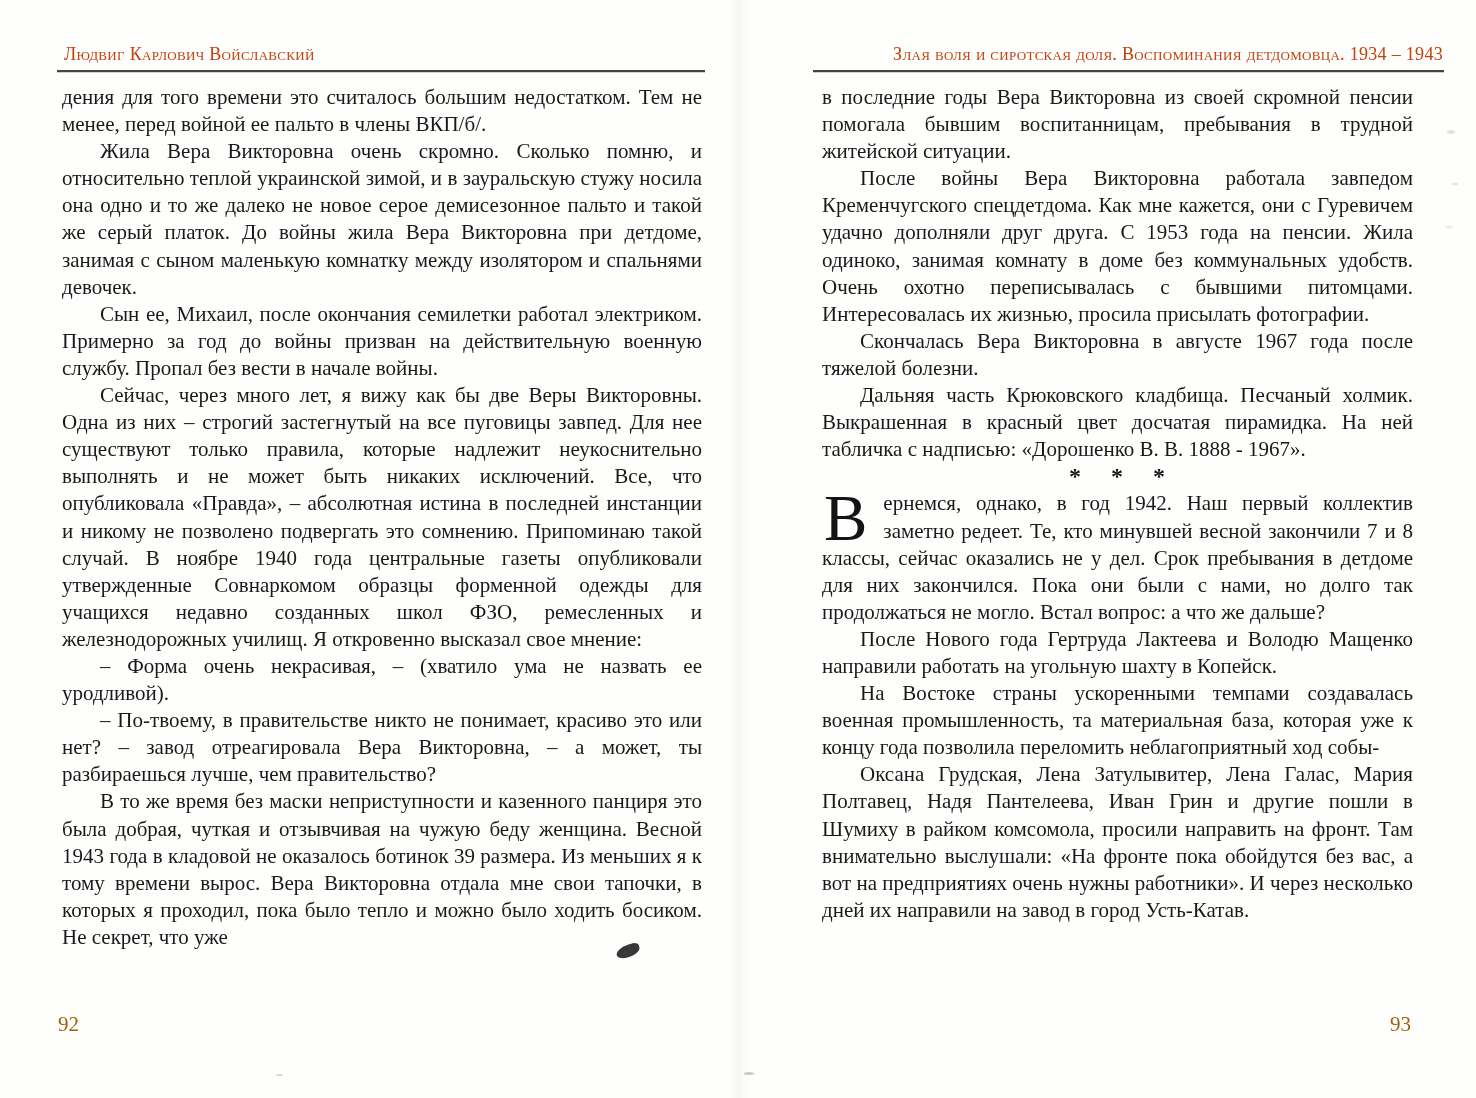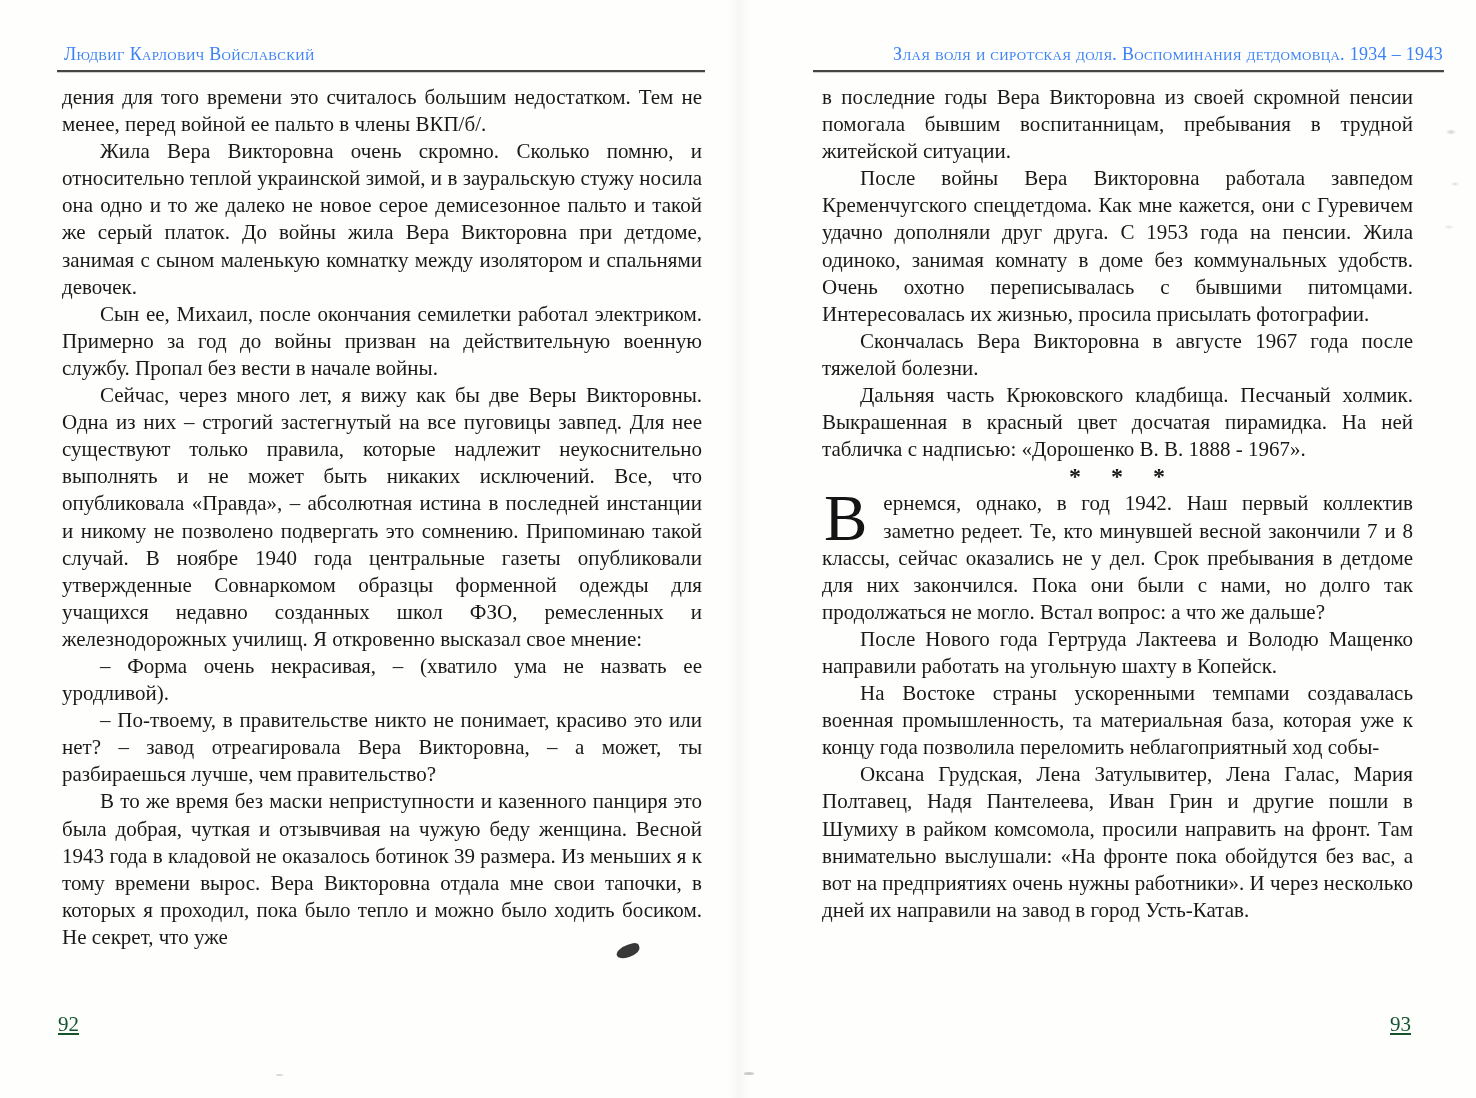--- a/index.html
+++ b/index.html
@@ -12,21 +12,21 @@
     color: #191919;
     overflow: hidden;
   }
   
   .running-head {
     position: absolute;
     top: 44px;
     font-variant: small-caps;
     font-size: 18px;
     letter-spacing: 0.3px;
-    color: #3b82f6;
+    color: #c2410c;
     white-space: nowrap;
   }
   .running-head.left  { left: 64px; }
   .running-head.right { right: 33px; text-align: left; font-family: Liberation Serif, serif; }
   
   .head-rule {
     position: absolute;
     top: 70px;
     height: 2px;
     background: #454545;
@@ -65,22 +65,21 @@
     font-size: 65px;
     line-height: 52px;
     padding: 2px 16px 0 2px;
     color: #141414;
   }
   
   .page-num {
     position: absolute;
     top: 1012px;
     font-size: 21px;
-    color: #14532d;
-    text-decoration: underline;
+    color: #a16207;
   }
   .page-num.left  { left: 58px; }
   .page-num.right { left: 1390px; }
   
   .ink-smudge {
     position: absolute;
     left: 616px; top: 945px;
     width: 24px; height: 12px;
     background: #1d1d1d;
     border-radius: 60% 30% 55% 45%;

